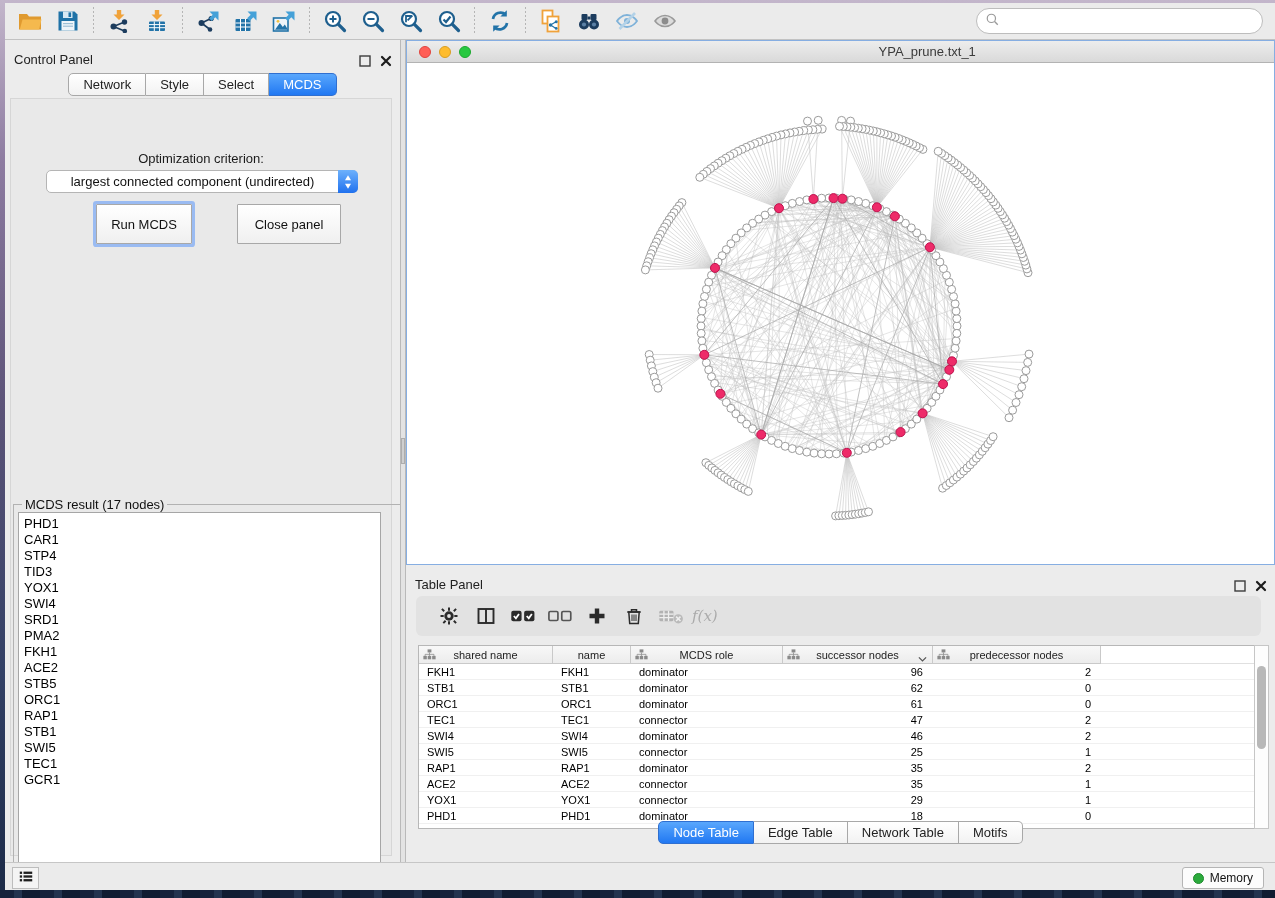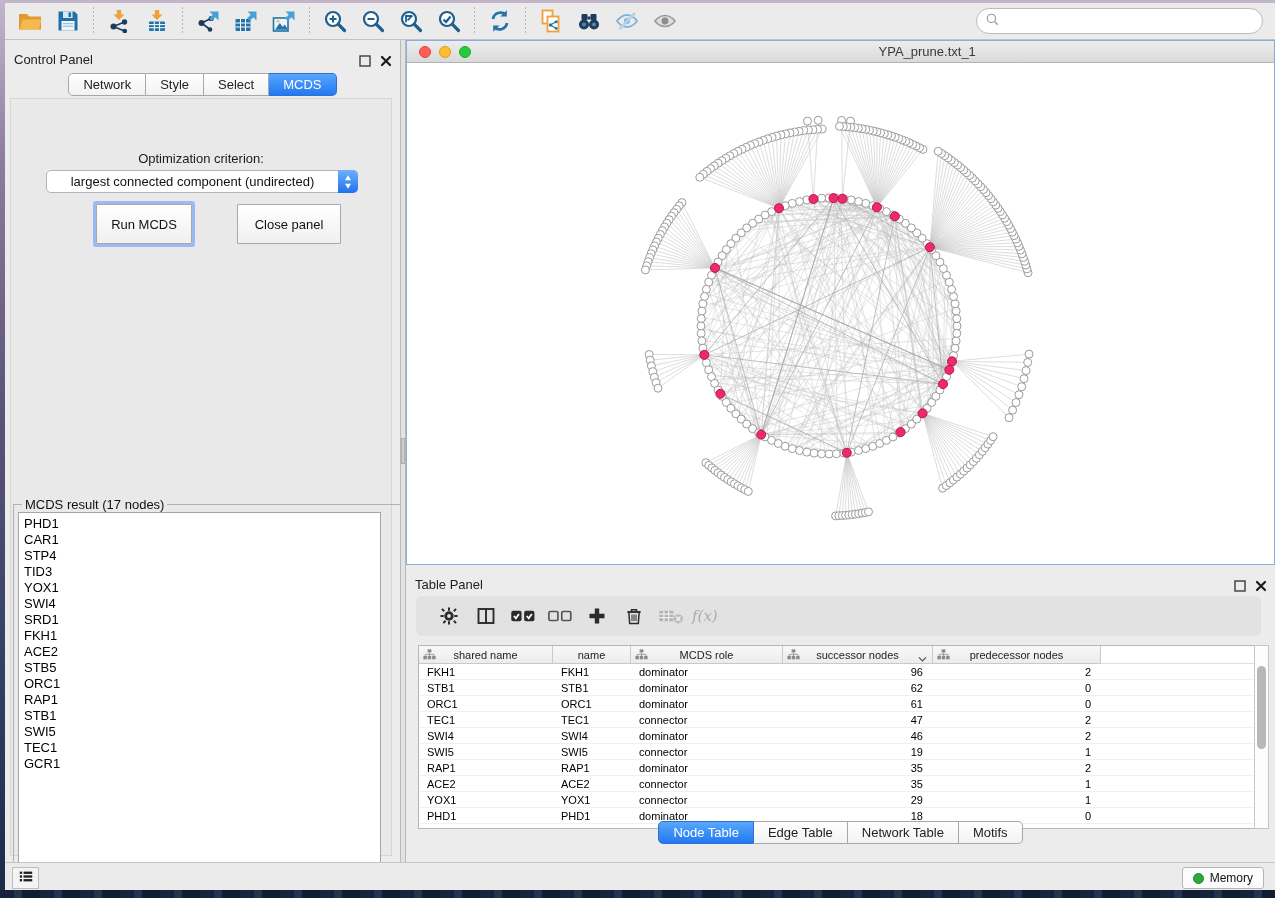--- a/index.html
+++ b/index.html
@@ -302,20 +302,21 @@
         <div id="result-box">
           <span id="result-title">MCDS result (17 nodes)</span>
           <div id="result-list">
               <div class="result-item">PHD1</div>
               <div class="result-item">CAR1</div>
               <div class="result-item">STP4</div>
               <div class="result-item">TID3</div>
               <div class="result-item">YOX1</div>
               <div class="result-item">SWI4</div>
               <div class="result-item">SRD1</div>
+              <div class="result-item">PMA2</div>
               <div class="result-item">FKH1</div>
               <div class="result-item">ACE2</div>
               <div class="result-item">STB5</div>
               <div class="result-item">ORC1</div>
               <div class="result-item">RAP1</div>
               <div class="result-item">STB1</div>
               <div class="result-item">SWI5</div>
               <div class="result-item">TEC1</div>
               <div class="result-item">GCR1</div>
             </div>
@@ -1264,21 +1265,21 @@
               <div class="t-cell left" style="width: 134px;">SWI4</div>
               <div class="t-cell left" style="width: 78px;">SWI4</div>
               <div class="t-cell left" style="width: 152px;">dominator</div>
               <div class="t-cell right" style="width: 150px;">46</div>
               <div class="t-cell right" style="width: 168px;">2</div>
             </div>
             <div class="t-row">
               <div class="t-cell left" style="width: 134px;">SWI5</div>
               <div class="t-cell left" style="width: 78px;">SWI5</div>
               <div class="t-cell left" style="width: 152px;">connector</div>
-              <div class="t-cell right" style="width: 150px;">19</div>
+              <div class="t-cell right" style="width: 150px;">25</div>
               <div class="t-cell right" style="width: 168px;">1</div>
             </div>
             <div class="t-row">
               <div class="t-cell left" style="width: 134px;">RAP1</div>
               <div class="t-cell left" style="width: 78px;">RAP1</div>
               <div class="t-cell left" style="width: 152px;">dominator</div>
               <div class="t-cell right" style="width: 150px;">35</div>
               <div class="t-cell right" style="width: 168px;">2</div>
             </div>
             <div class="t-row">

